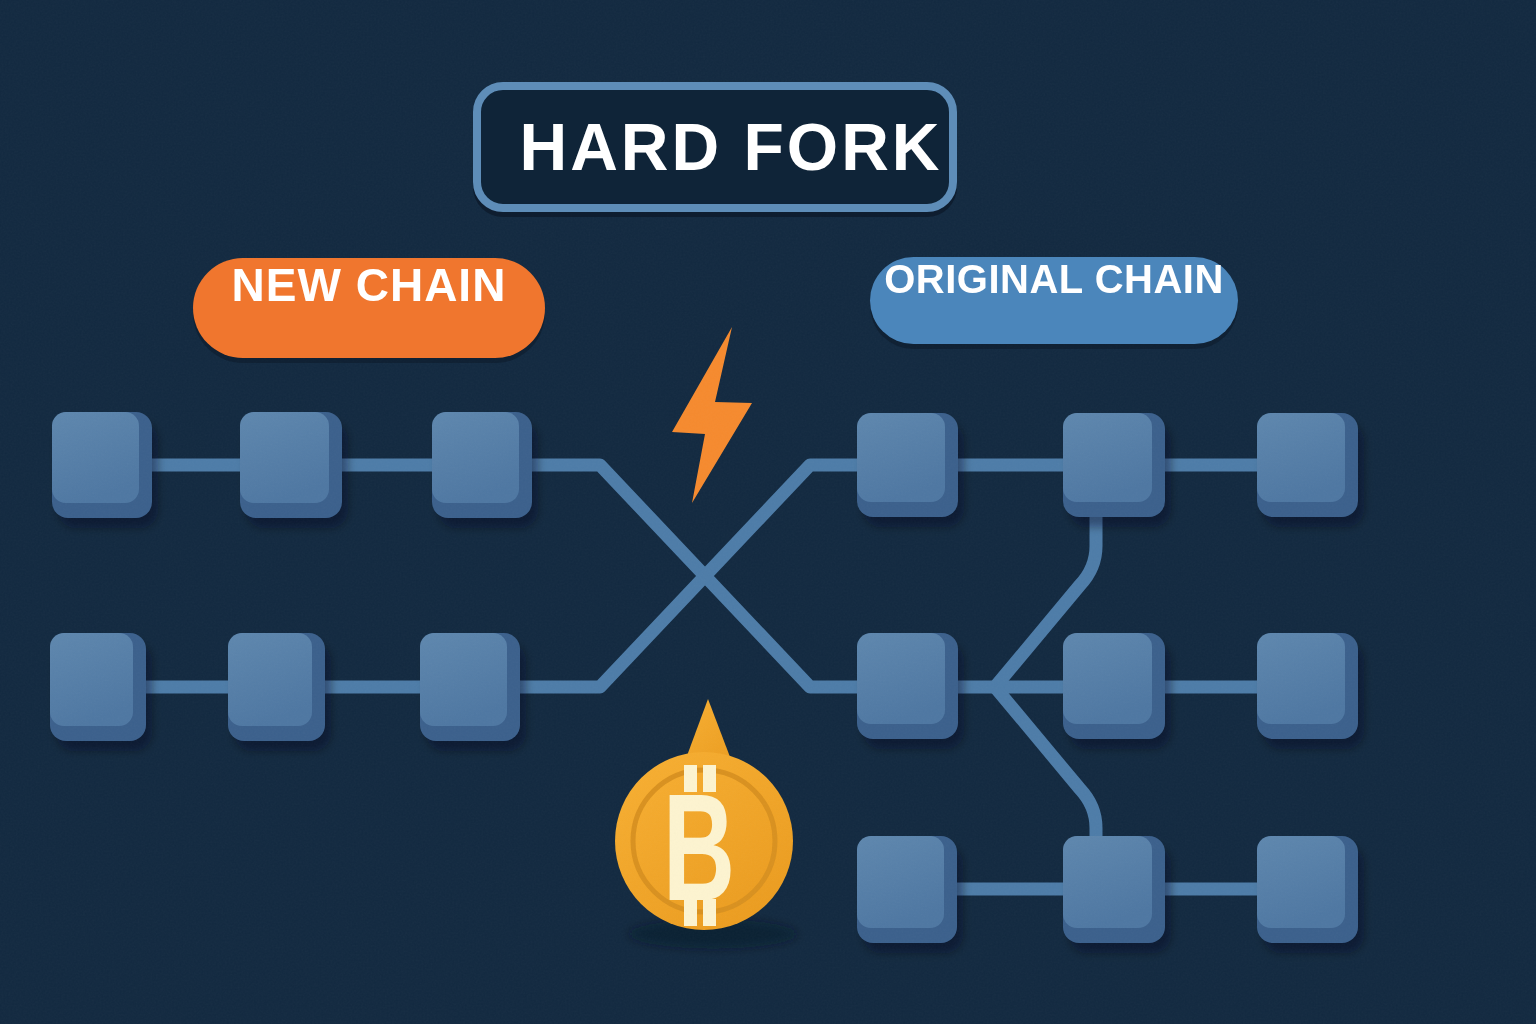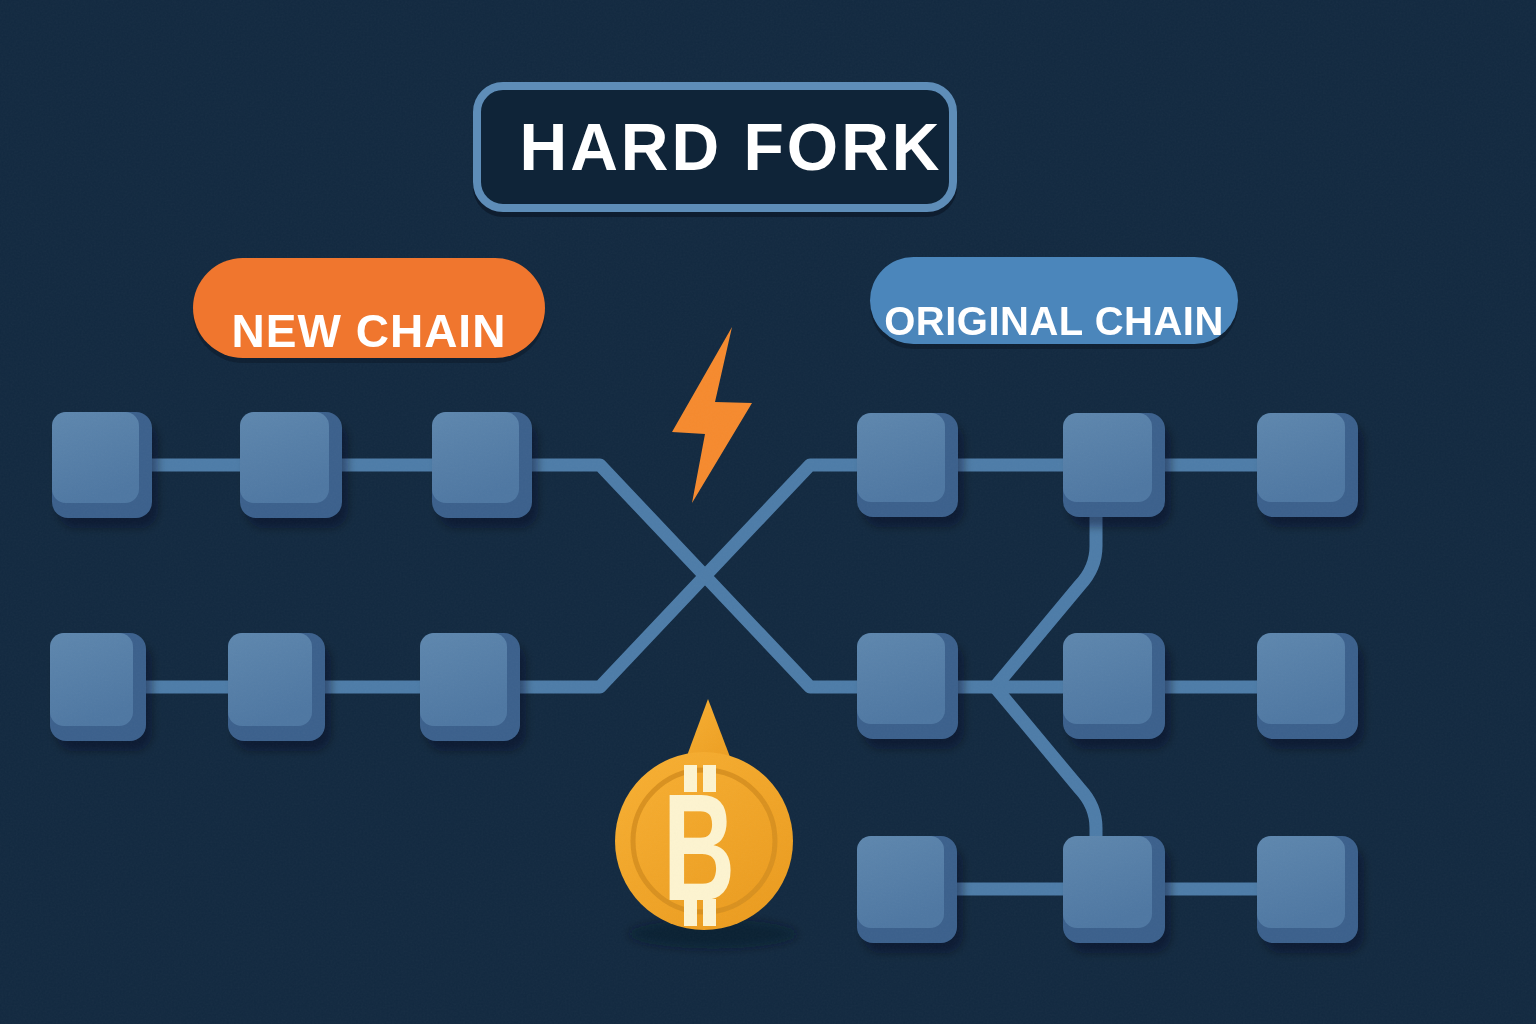--- a/index.html
+++ b/index.html
@@ -16,21 +16,21 @@
     background:var(--title-fill,#0f2438); border-radius:30px;
     display:flex; align-items:center; justify-content:center;
     box-shadow:0 5px 0 rgba(9,19,33,.55);
     padding-left:32px;
   }
   .title-box span {
     color:#ffffff; font-weight:bold; font-size:66px; letter-spacing:3px;
   }
 
   .pill {
-    position:absolute; display:flex; align-items:flex-end; justify-content:center;
+    position:absolute; display:flex; align-items:flex-start; justify-content:center;
     color:#ffffff; font-weight:bold; border-radius:60px; white-space:nowrap;
     box-shadow:0 5px 0 rgba(9,19,33,.4);
   }
   .pill-new  { left:193px; top:258px; width:352px; height:100px; font-size:46px; letter-spacing:1px; }
   .pill-orig { left:870px; top:257px; width:368px; height:87px;  font-size:40px; letter-spacing:.5px; }
 
   .connector   { fill:none; stroke:var(--connector,#4d7ca8); stroke-width:13; stroke-linejoin:round; }
   .block-shadow{ fill:rgba(7,16,28,.38); }
   .block-bevel { fill:var(--block-bevel,#3b608c); }
   .block-face  { fill:url(#faceGrad); }

